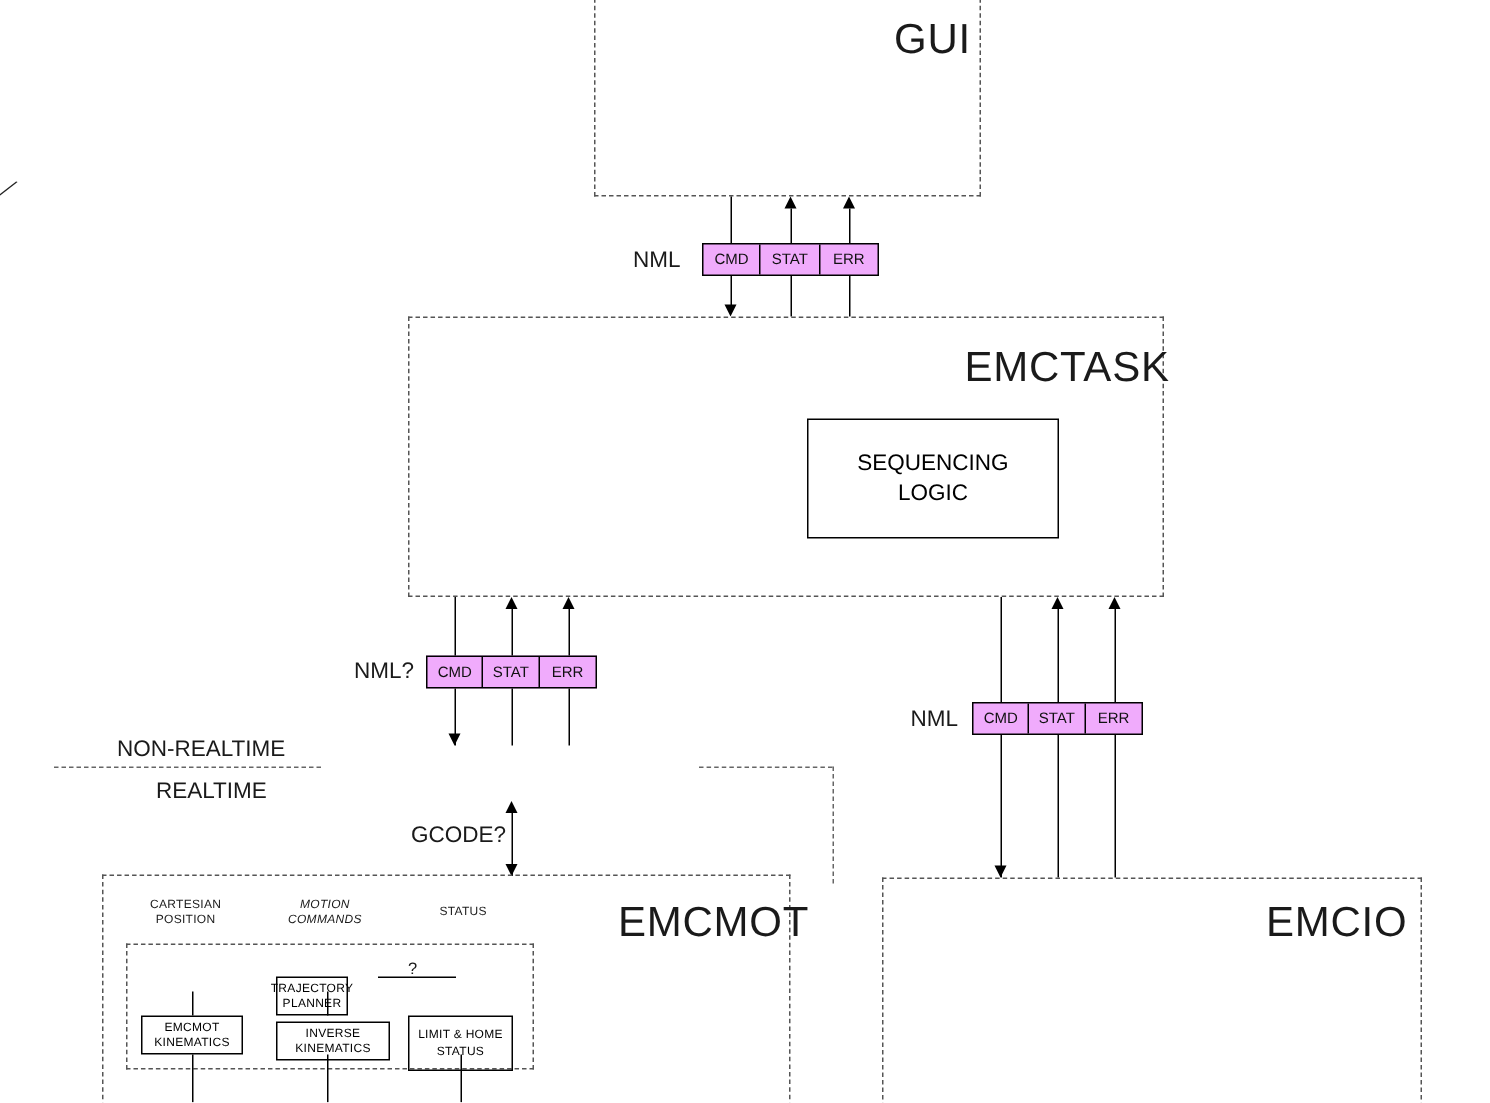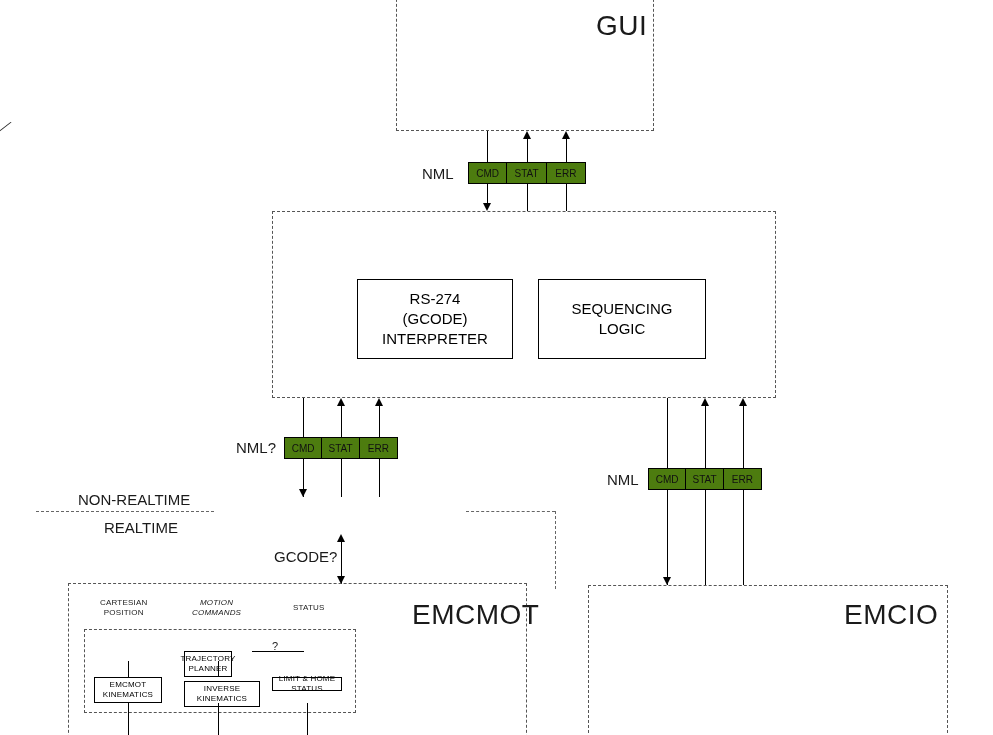--- a/index.html
+++ b/index.html
@@ -79,21 +79,21 @@
     border-left: 4px solid transparent;
     border-right: 4px solid transparent;
     border-bottom: 8px solid #000;
   }
   
   .nml-strip {
     position: absolute;
     display: flex;
     border: 1px solid #000;
     box-sizing: border-box;
-    background: #4d7c0f;
+    background: #f0abfc;
     height: 22px;
   }
   .nml-strip .cell {
     box-sizing: border-box;
     display: flex;
     align-items: center;
     justify-content: center;
     font-size: 10px;
     border-right: 1px solid #000;
     padding: 0 5px;
@@ -131,24 +131,22 @@
     <div class="cell" style="width:40px;">STAT</div>
     <div class="cell" style="width:39px;">ERR</div>
   </div>
 
   <div class="vline" style="left:487px; top:184px; height:22px;"></div>
   <div class="vline" style="left:527px; top:184px; height:27px;"></div>
   <div class="vline" style="left:566px; top:184px; height:27px;"></div>
   <div class="arrow-down" style="left:483px; top:203px;"></div>
 
   <div class="box dashed" style="left:272px; top:211px; width:504px; height:187px;"></div>
-
-  <div class="box center mid" style="left:357px; top:279px; width:156px; height:80px; white-space:pre; line-height:1.35;">RS-274
-(GCODE)
-INTERPRETER</div>
+  <div class="lbl big-title" style="left:643px; top:227px;">EMCTASK</div>
+
   <div class="box center mid" style="left:538px; top:279px; width:168px; height:80px; white-space:pre; line-height:1.35;">SEQUENCING
 LOGIC</div>
 
   <div class="vline" style="left:303px; top:398px; height:40px;"></div>
   <div class="vline" style="left:341px; top:406px; height:32px;"></div>
   <div class="vline" style="left:379px; top:406px; height:32px;"></div>
   <div class="arrow-up" style="left:337px; top:398px;"></div>
   <div class="arrow-up" style="left:375px; top:398px;"></div>
 
   <div class="lbl mid" style="left:236px; top:439px;">NML?</div>
@@ -206,21 +204,21 @@
 
   <div class="box center tiny" style="left:184px; top:651px; width:48px; height:26px; white-space:pre; line-height:1.3;">TRAJECTORY
 PLANNER</div>
   <div class="lbl small" style="left:272px; top:640px;">?</div>
   <div class="hline" style="left:252px; top:651px; width:52px;"></div>
 
   <div class="box center tiny" style="left:94px; top:677px; width:68px; height:26px; white-space:pre; line-height:1.3;">EMCMOT
 KINEMATICS</div>
   <div class="box center tiny" style="left:184px; top:681px; width:76px; height:26px; white-space:pre; line-height:1.3;">INVERSE
 KINEMATICS</div>
-  <div class="box center tiny" style="left:272px; top:677px; width:70px; height:14px; white-space:pre; line-height:1.3;">LIMIT &amp; HOME
+  <div class="box center tiny" style="left:272px; top:677px; width:70px; height:37px; white-space:pre; line-height:1.3;">LIMIT &amp; HOME
 STATUS</div>
 
   <div class="vline" style="left:128px; top:661px; height:16px;"></div>
   <div class="vline" style="left:218px; top:661px; height:16px;"></div>
 
   <div class="vline" style="left:128px; top:703px; height:32px;"></div>
   <div class="vline" style="left:218px; top:703px; height:32px;"></div>
   <div class="vline" style="left:307px; top:703px; height:32px;"></div>
 
   <div class="box dashed" style="left:588px; top:585px; width:360px; height:158px;"></div>

